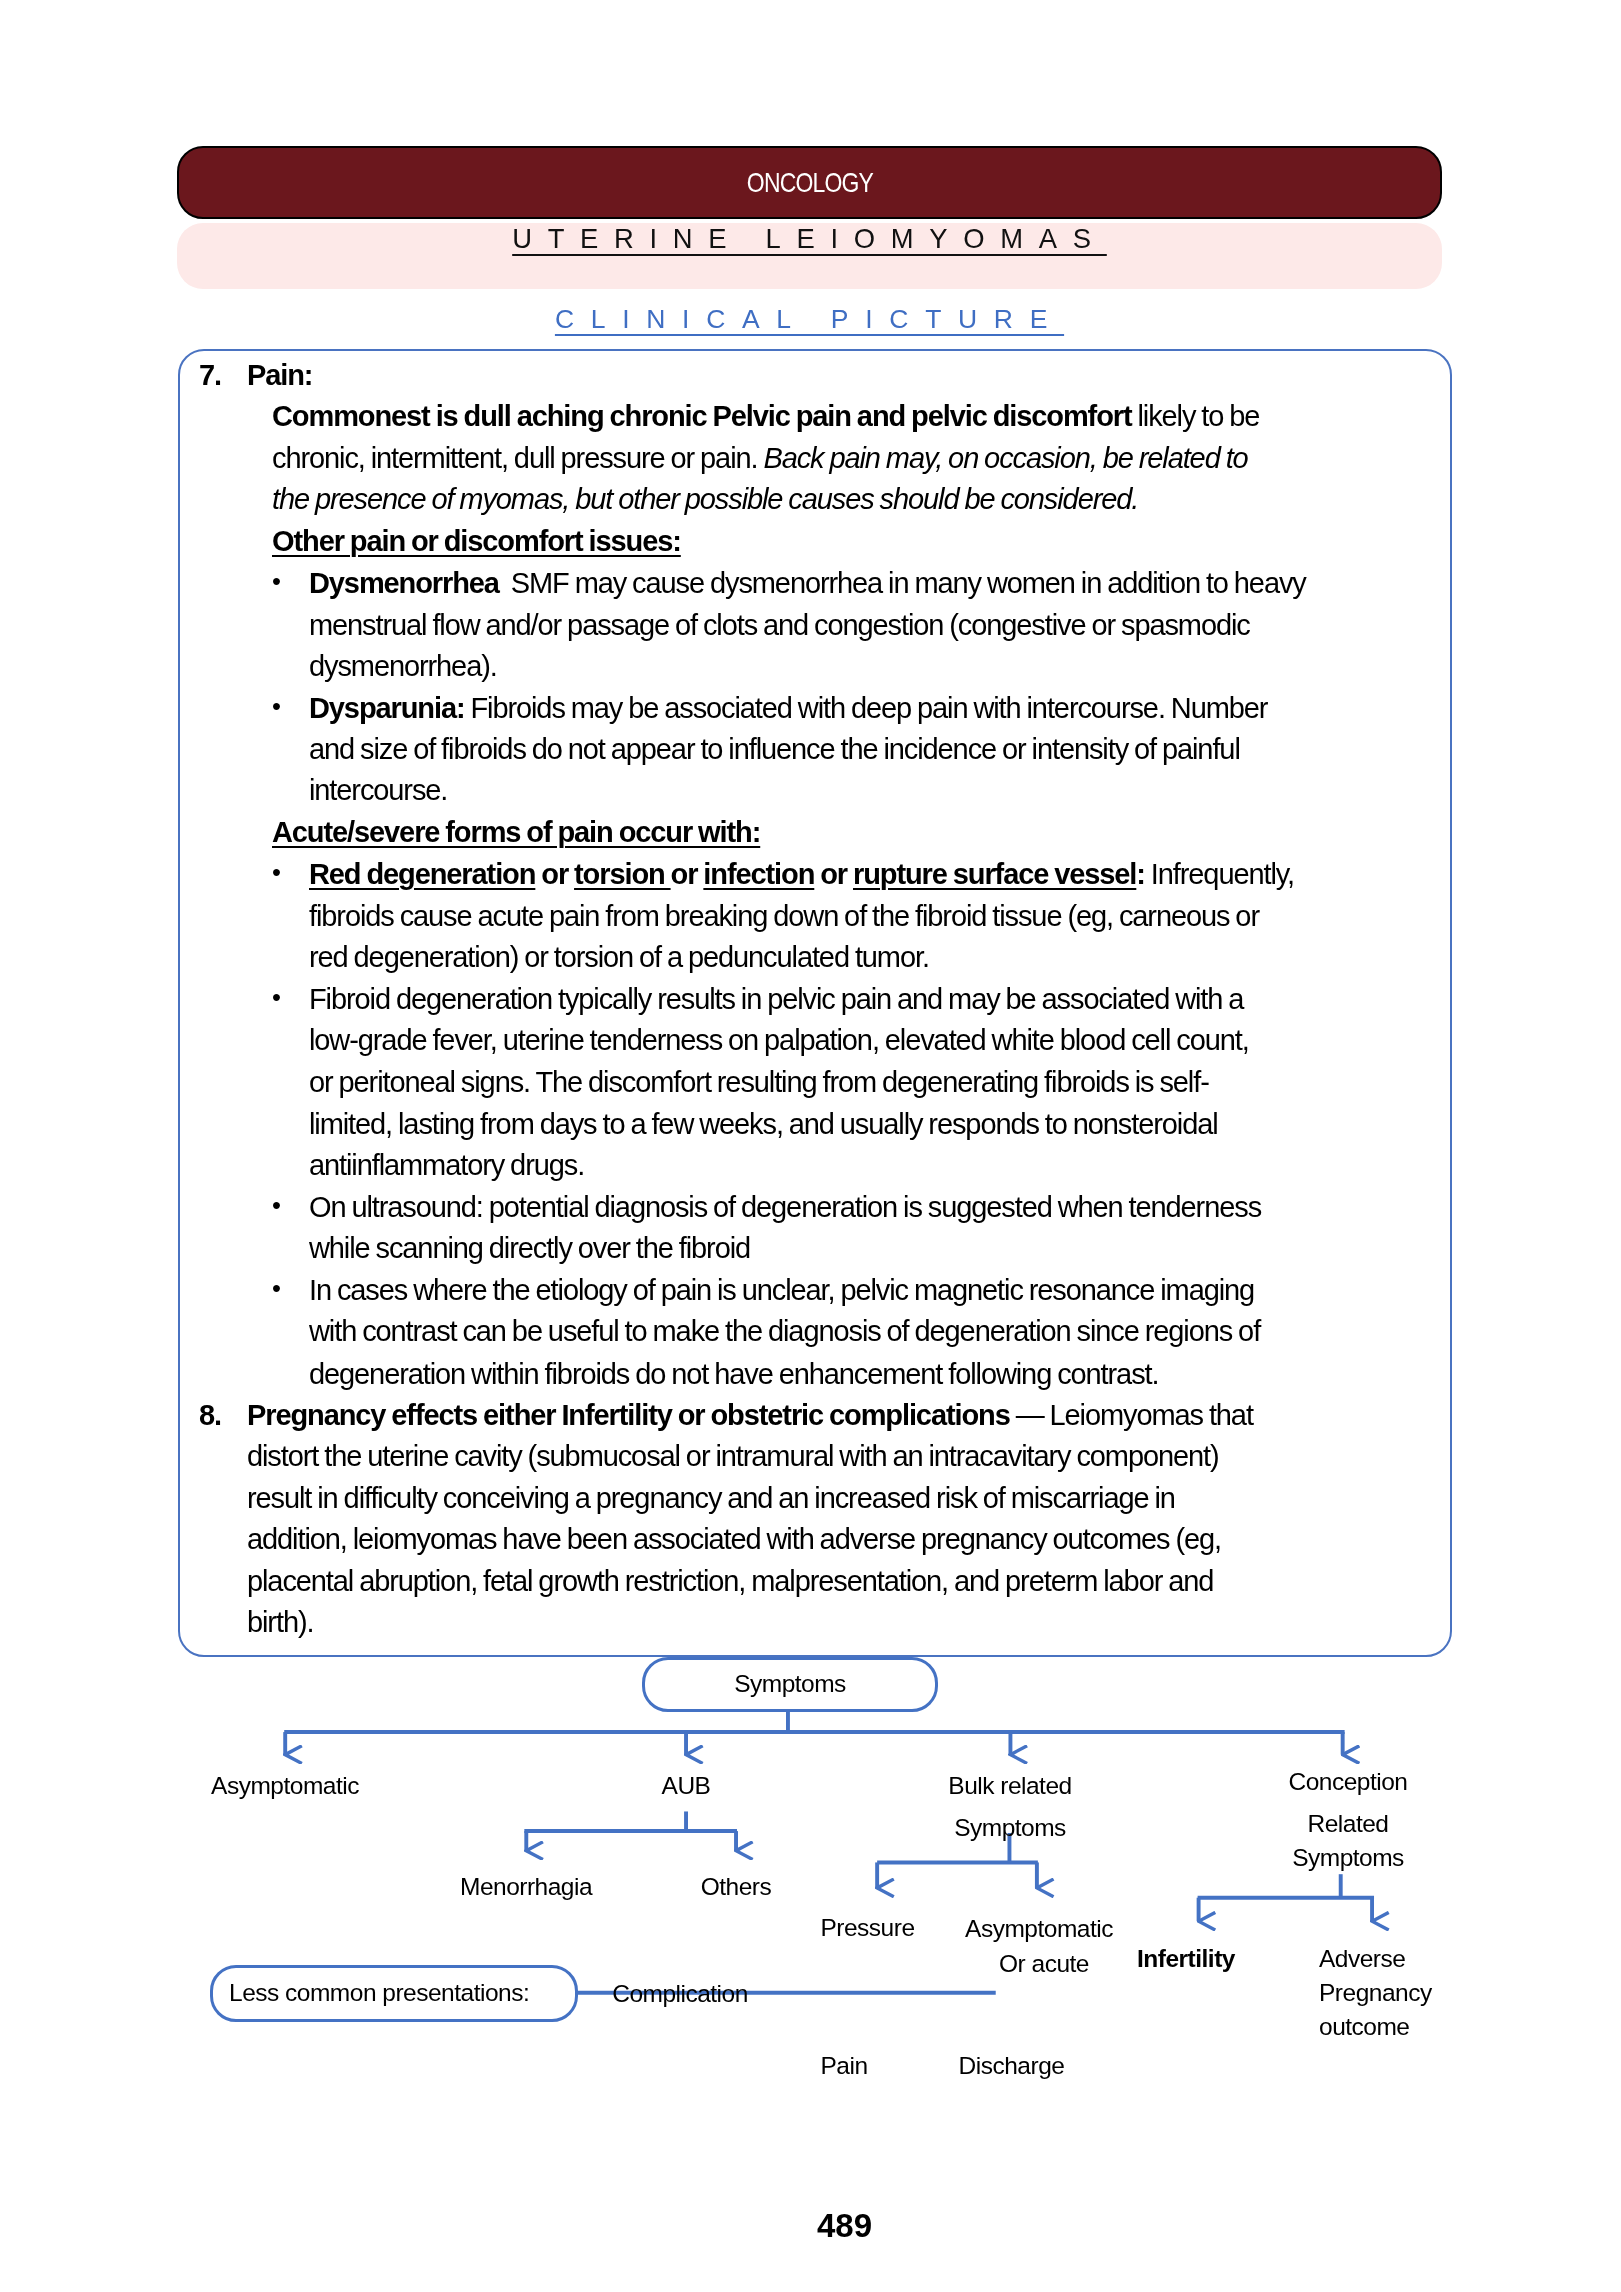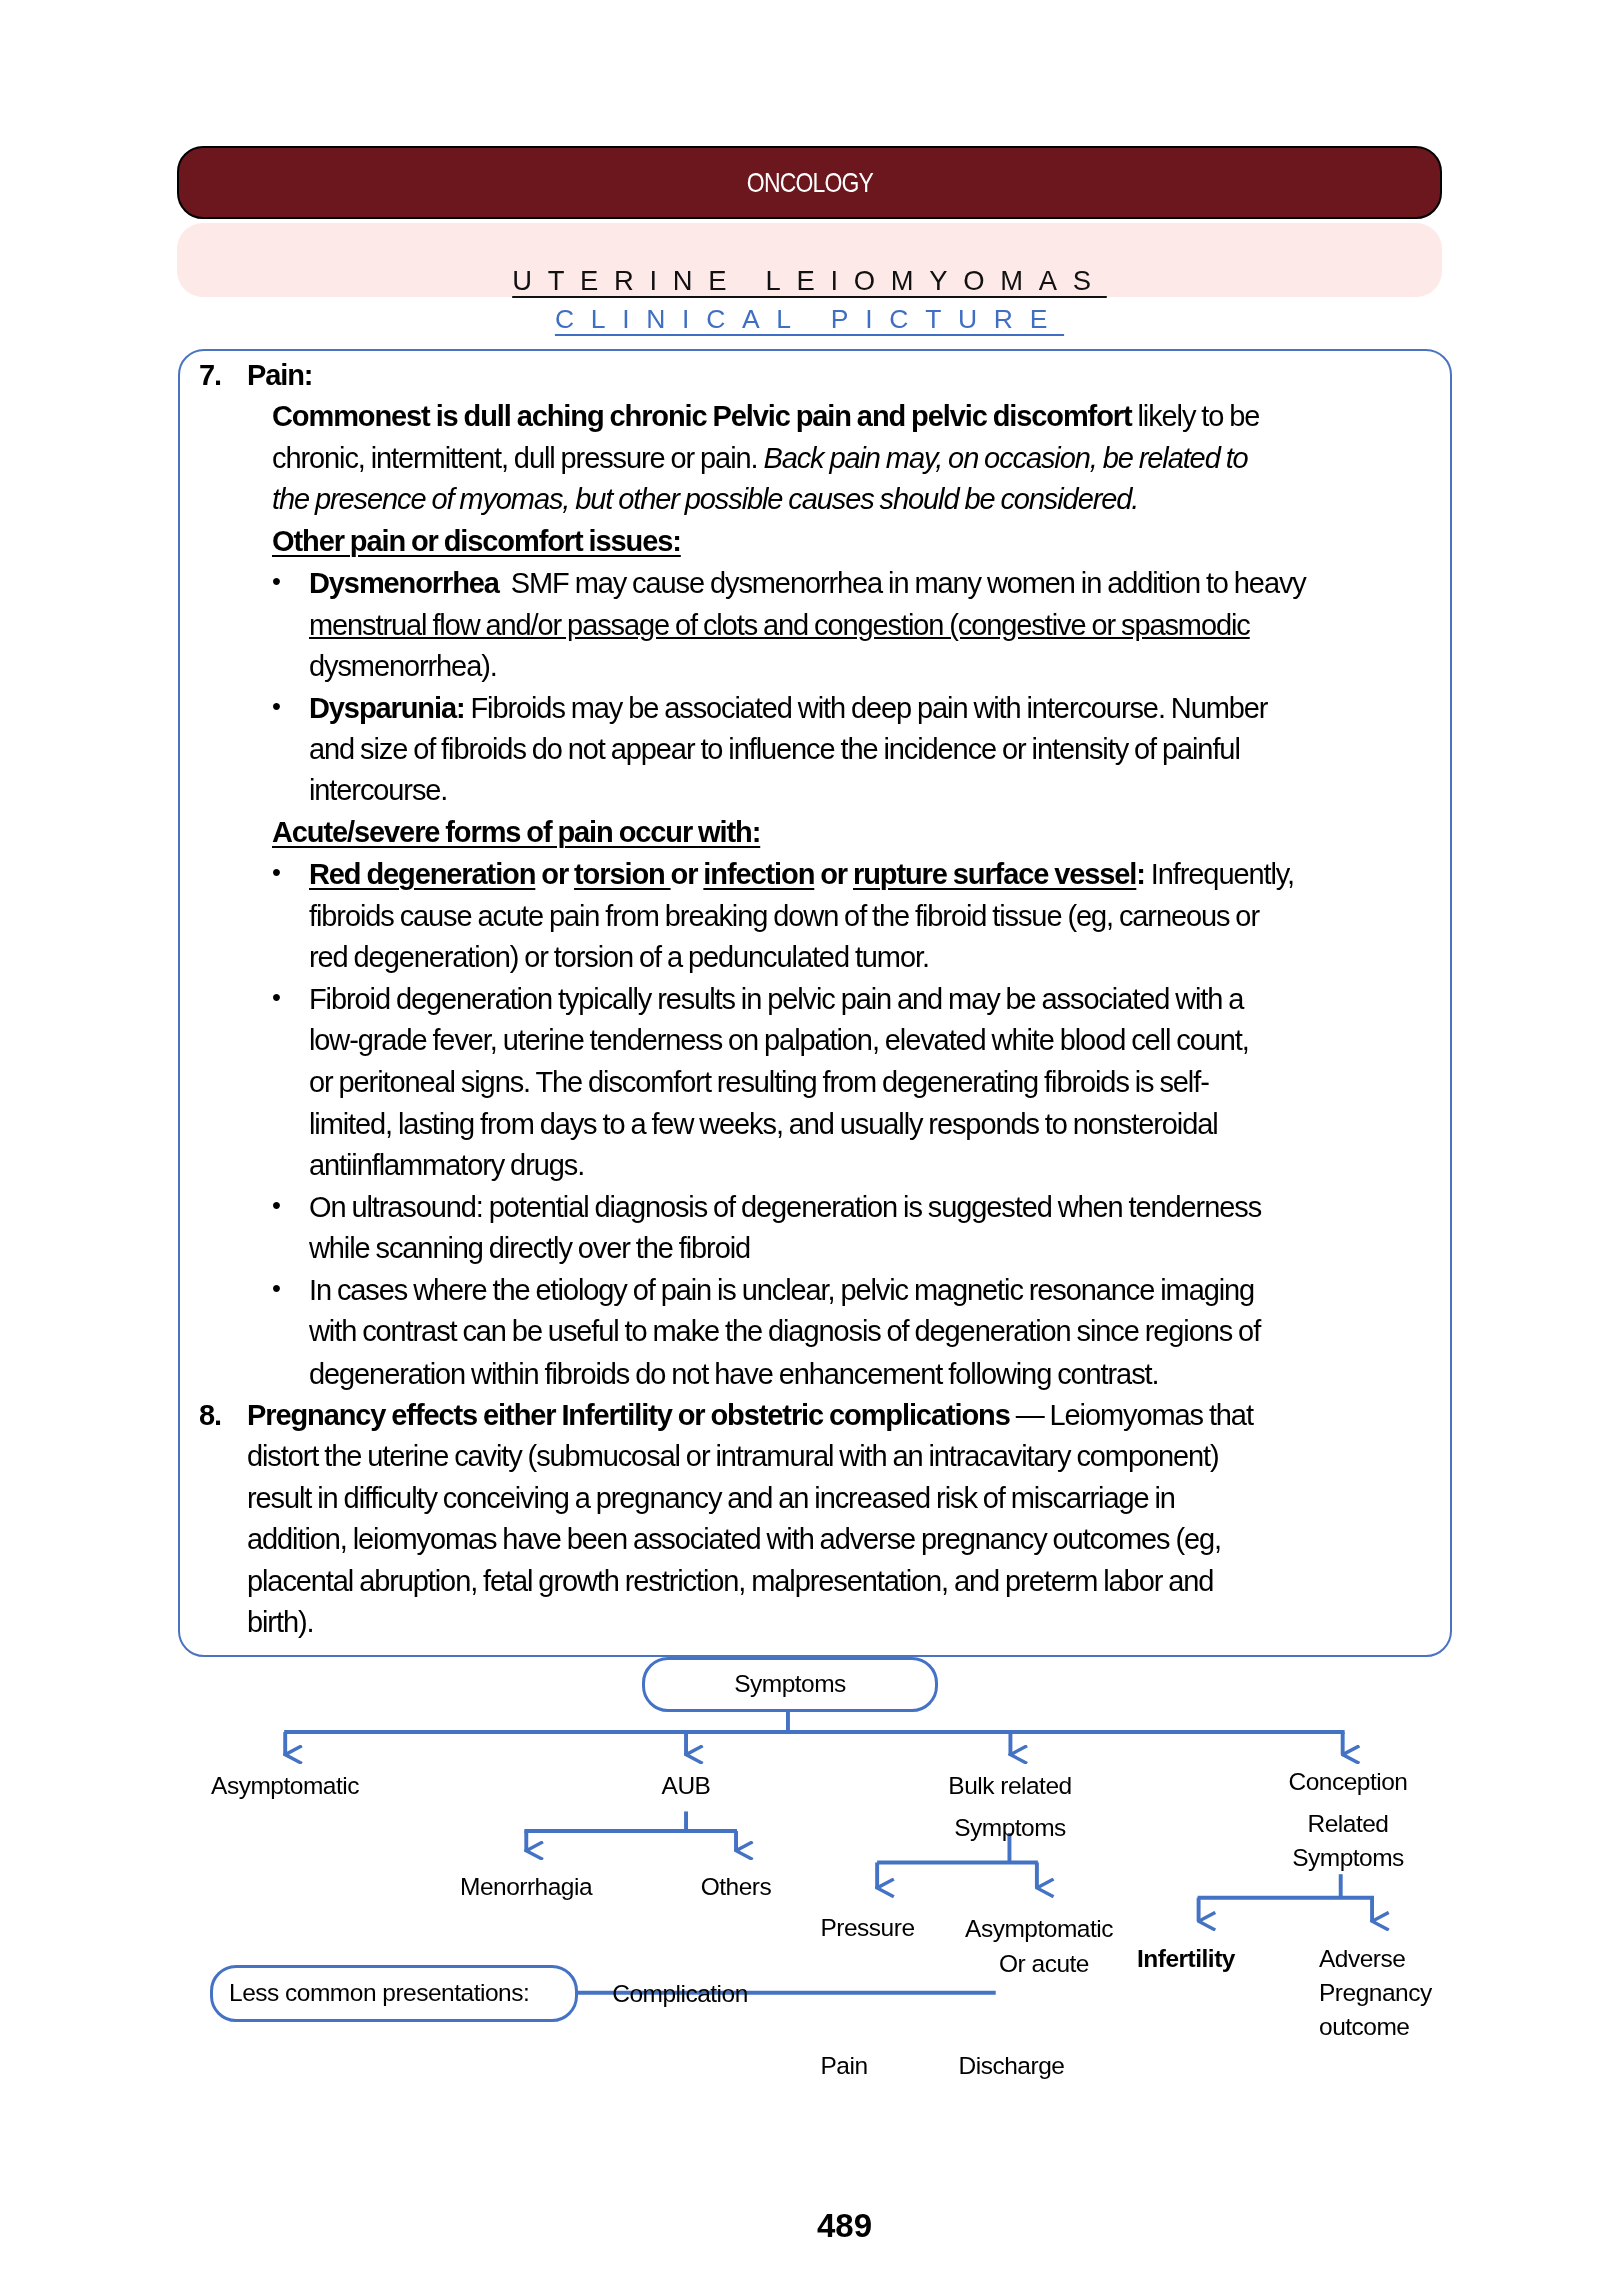--- a/index.html
+++ b/index.html
@@ -2,22 +2,22 @@
 <html><head>
 <meta charset="utf-8">
 <style>
   html, body { margin:0; padding:0; }
   body { width:1621px; height:2293px; background:#ffffff; position:relative; overflow:hidden;
          font-family:"Liberation Sans", "DejaVu Sans", sans-serif; color:#000; }
   .abs { position:absolute;border-radius:26px; }
   #hdr-bar { left:177px; top:146px; width:1265px; height:73px; background:#6b171d; border:2.9px solid #000;
              box-sizing:border-box; color:#fff; display:flex; align-items:center; justify-content:center;
              font-size:28px; letter-spacing:-1px; transform-origin:center; }
-  #title-band { left:177px; top:223px; width:1265px; height:74px; background:#fde9e8;
-             display:flex; align-items:flex-end; justify-content:center; }
+  #title-band { left:177px; top:223px; width:1265px; height:66px; background:#fde9e8;
+             display:flex; align-items:flex-start; justify-content:center; }
   #title-band span { font-size:27.4px; letter-spacing:15.7px; text-decoration:underline; text-decoration-thickness:2px;
              text-underline-offset:5.9px; color:#111; }
   #subtitle { left:177px; top:304px; width:1265px; text-align:center; }
   #subtitle span { font-size:26.5px; letter-spacing:16.7px; color:#3f6ec3; text-decoration:underline;
              text-decoration-thickness:2px; text-underline-offset:5.9px; }
   #content-box { left:178px; top:349px; width:1274px; height:1308px; border:2.9px solid #4a73c1; box-sizing:border-box; }
   .ln { position:absolute; white-space:nowrap; font-size:29px; letter-spacing:-1.1px; word-spacing:-1px; }
   .b { font-weight:bold; }
   .i { font-style:italic; }
   .u { text-decoration:underline; text-decoration-thickness:2px; text-underline-offset:3.9px; }
@@ -53,21 +53,21 @@
     <span>chronic, intermittent, dull pressure or pain. </span><span class="i">Back pain may, on occasion, be related to</span>
   </div>
   <div class="ln i" style="left:272px;top:483px;">the presence of myomas, but other possible causes should be considered.</div>
 
   <div class="ln b u" style="left:272px;top:525px;">Other pain or discomfort issues:</div>
 
   <div class="ln bullet" style="left:272px;top:567px;">•</div>
   <div class="ln" style="left:309px;top:567px;">
     <span class="b">Dysmenorrhea</span><span style="white-space:pre;">  SMF may cause dysmenorrhea in many women in addition to heavy</span>
   </div>
-  <div class="ln" style="left:309px;top:609px;text-decoration:underline;">menstrual flow and/or passage of clots and congestion (congestive or spasmodic</div>
+  <div class="ln" style="left:309px;top:609px;">menstrual flow and/or passage of clots and congestion (congestive or spasmodic</div>
   <div class="ln" style="left:309px;top:650px;">dysmenorrhea).</div>
 
   <div class="ln bullet" style="left:272px;top:692px;">•</div>
   <div class="ln" style="left:309px;top:692px;">
     <span class="b">Dysparunia:</span><span style="white-space:pre;"> Fibroids may be associated with deep pain with intercourse. Number</span>
   </div>
   <div class="ln" style="left:309px;top:733px;">and size of fibroids do not appear to influence the incidence or intensity of painful</div>
   <div class="ln" style="left:309px;top:774px;">intercourse.</div>
 
   <div class="ln b u" style="left:272px;top:816px;">Acute/severe forms of pain occur with:</div>

